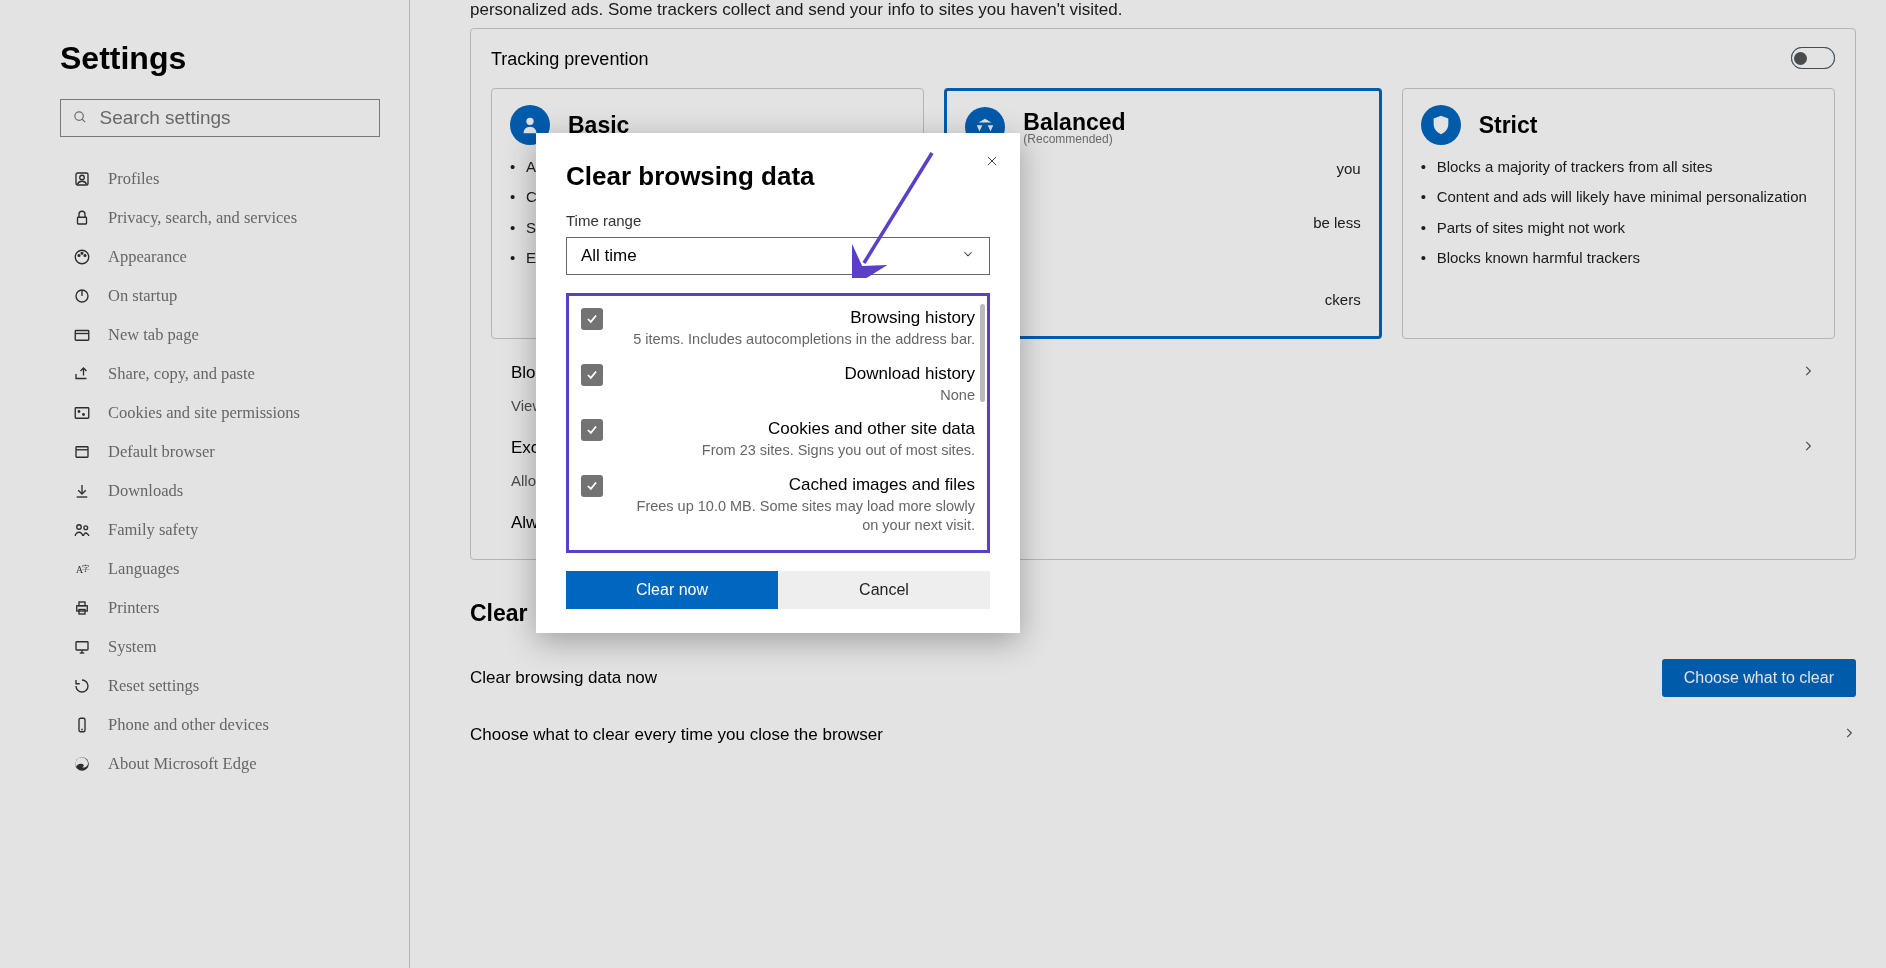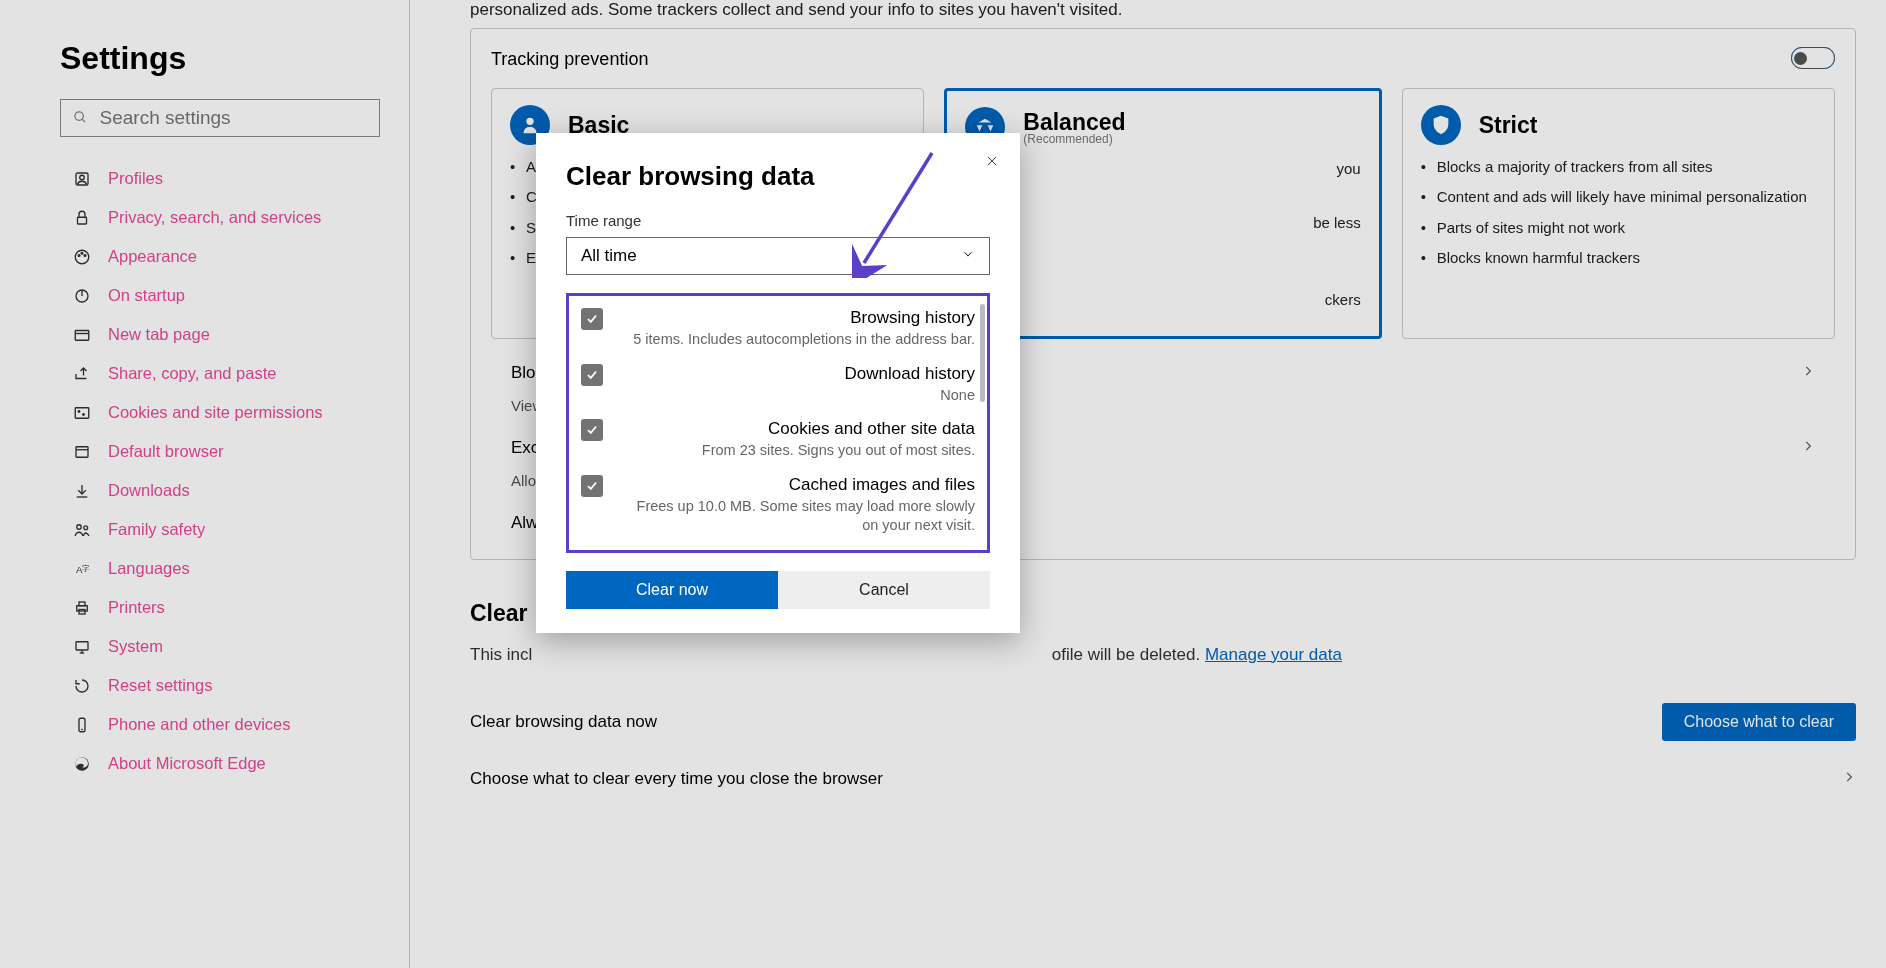--- a/index.html
+++ b/index.html
@@ -54,22 +54,23 @@
   font-size: 19px;
   width: 100%;
   background: transparent;
 }
 .nav-item {
   display: flex;
   align-items: center;
   height: 39px;
   padding-left: 12px;
   font-size: 16.5px;
-  color: #ec4899;
+  color: #737373;
   cursor: pointer;
+  font-family: Liberation Serif, serif;
 }
 .nav-item .icon {
   width: 20px;
   height: 20px;
   margin-right: 16px;
   display: flex;
   align-items: center;
   justify-content: center;
 }
 .nav-item svg { width: 18px; height: 18px; }
@@ -571,26 +572,20 @@
         <div class="row-item">
           <span>Alway</span>
           <div class="toggle off">
               <div class="knob"></div>
             </div>
         </div>
       </div>
     </div>
 
     <h2 class="section-title">Clear</h2>
-    <p class="section-desc">
-      <span>This incl</span>
-      <span style="display:inline-block;width:510px"></span>
-      <span>ofile will be deleted. </span>
-      <a href="#">Manage your data</a>
-    </p>
     <div class="action-row">
       <span>Clear browsing data now</span>
       <button class="btn-primary">Choose what to clear</button>
     </div>
     <div class="action-row">
       <span>Choose what to clear every time you close the browser</span>
       <span><svg class="arrow-icon" viewBox="0 0 24 24" fill="none" stroke="#555" stroke-width="2">
             <path d="M9 5l7 7-7 7"></path>
           </svg></span>
     </div>

